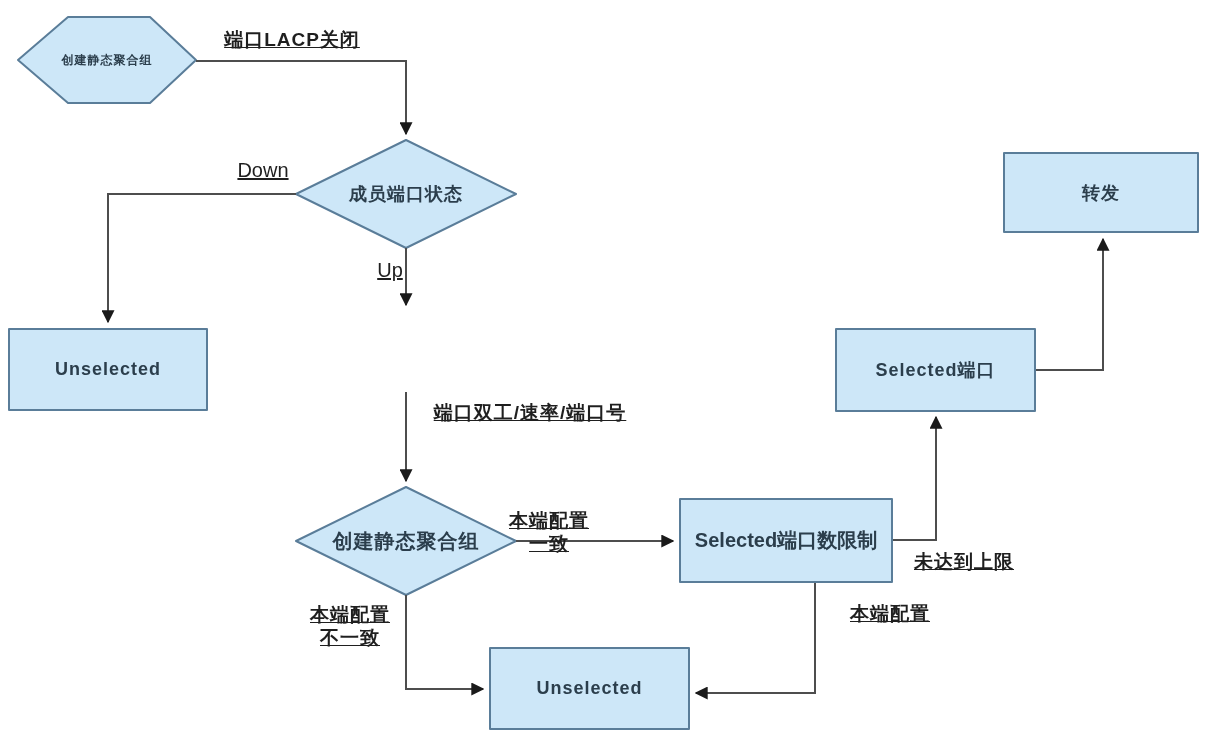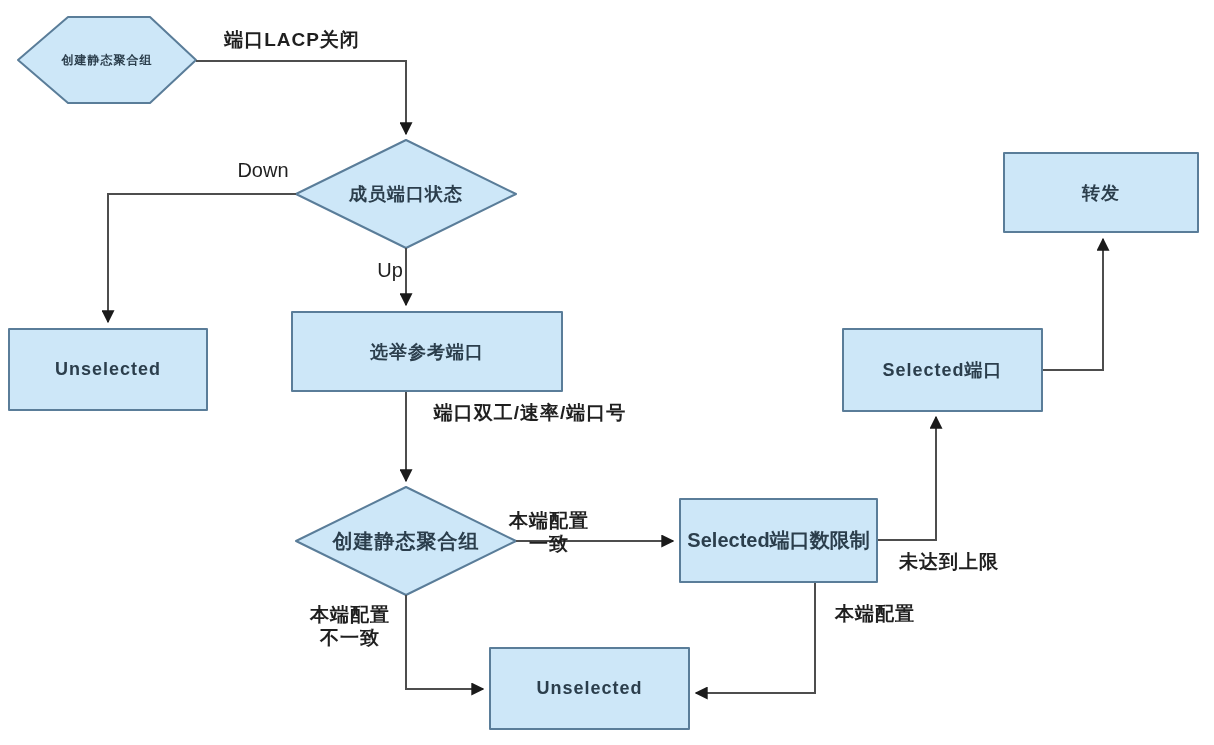--- a/index.html
+++ b/index.html
@@ -61,28 +61,29 @@
   .edge-label {
     position: absolute;
     color: var(--label-text);
     font-size: 19px;
     font-weight: 600;
     letter-spacing: 1px;
     line-height: 23px;
     text-align: center;
     white-space: pre-line;
     pointer-events: none;
+    text-decoration: underline;
   }
   .edge-label.en {
     font-weight: 500;
     font-size: 20px;
     letter-spacing: 0;
     text-align: center;
   }
-  .edge-label.left-align { text-align: center; }
+  .edge-label.left-align { text-align: right; }
 </style>
 </head>
 <body>
 
 <div class="canvas">
 
   <svg class="layer" viewBox="0 0 1214 745">
     <defs>
       <marker id="arr" viewBox="0 0 10 10" refX="9" refY="5" markerWidth="6.5" markerHeight="6.5" orient="auto-start-reverse">
         <path class="arrowhead" d="M0,0 L10,5 L0,10 z"></path>
@@ -101,29 +102,26 @@
     <polyline class="conn" marker-end="url(#arr)" points="406,595 406,689 483,689"></polyline>
     <polyline class="conn" marker-end="url(#arr)" points="815,583 815,693 696,693"></polyline>
     <polyline class="conn" marker-end="url(#arr)" points="878,540 936,540 936,417"></polyline>
     <polyline class="conn" marker-end="url(#arr)" points="1036,370 1103,370 1103,239"></polyline>
   </svg>
 
   <div class="node" style="left:8px; top:328px; width:200px; height:83px;">
     <span class="node-label" style="position:static;">Unselected</span>
   </div>
 
-  <div class="node" style="left:291px; top:311px; width:272px; height:81px;">
-    <span class="node-label" style="position:static;">选举参考端口</span>
-  </div>
 
-  <div class="node" style="left:679px; top:498px; width:199px; height:85px;">
+  <div class="node" style="left:679px; top:498px; width:214px; height:85px;">
     <span class="node-label" style="position:static; letter-spacing:0; font-size:20px;">Selected端口数限制</span>
   </div>
 
-  <div class="node" style="left:835px; top:328px; width:201px; height:84px;margin-left:7px;">
+  <div class="node" style="left:835px; top:328px; width:201px; height:84px;">
     <span class="node-label" style="position:static;">Selected端口</span>
   </div>
 
   <div class="node" style="left:1003px; top:152px; width:196px; height:81px;">
     <span class="node-label" style="position:static;">转发</span>
   </div>
 
   <div class="node" style="left:489px; top:647px; width:201px; height:83px;">
     <span class="node-label" style="position:static;">Unselected</span>
   </div>

